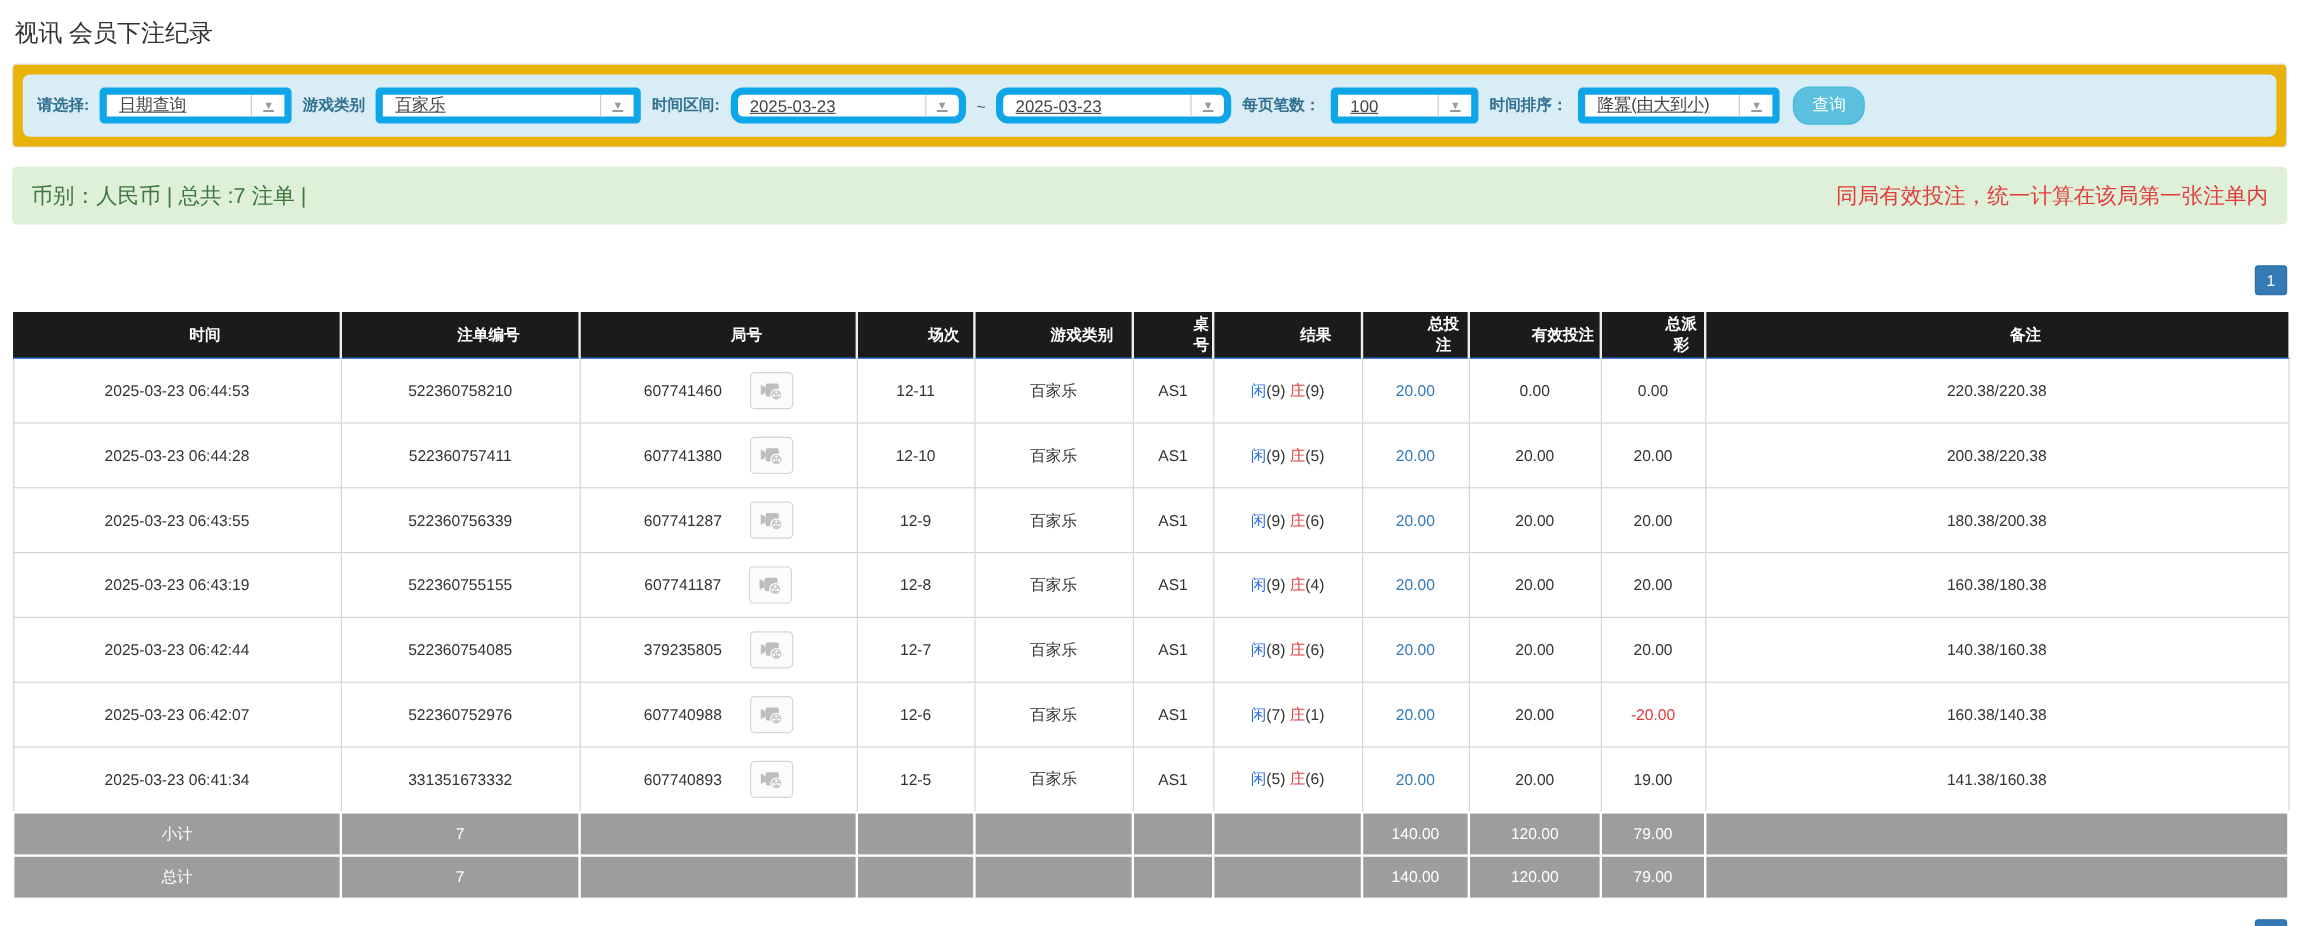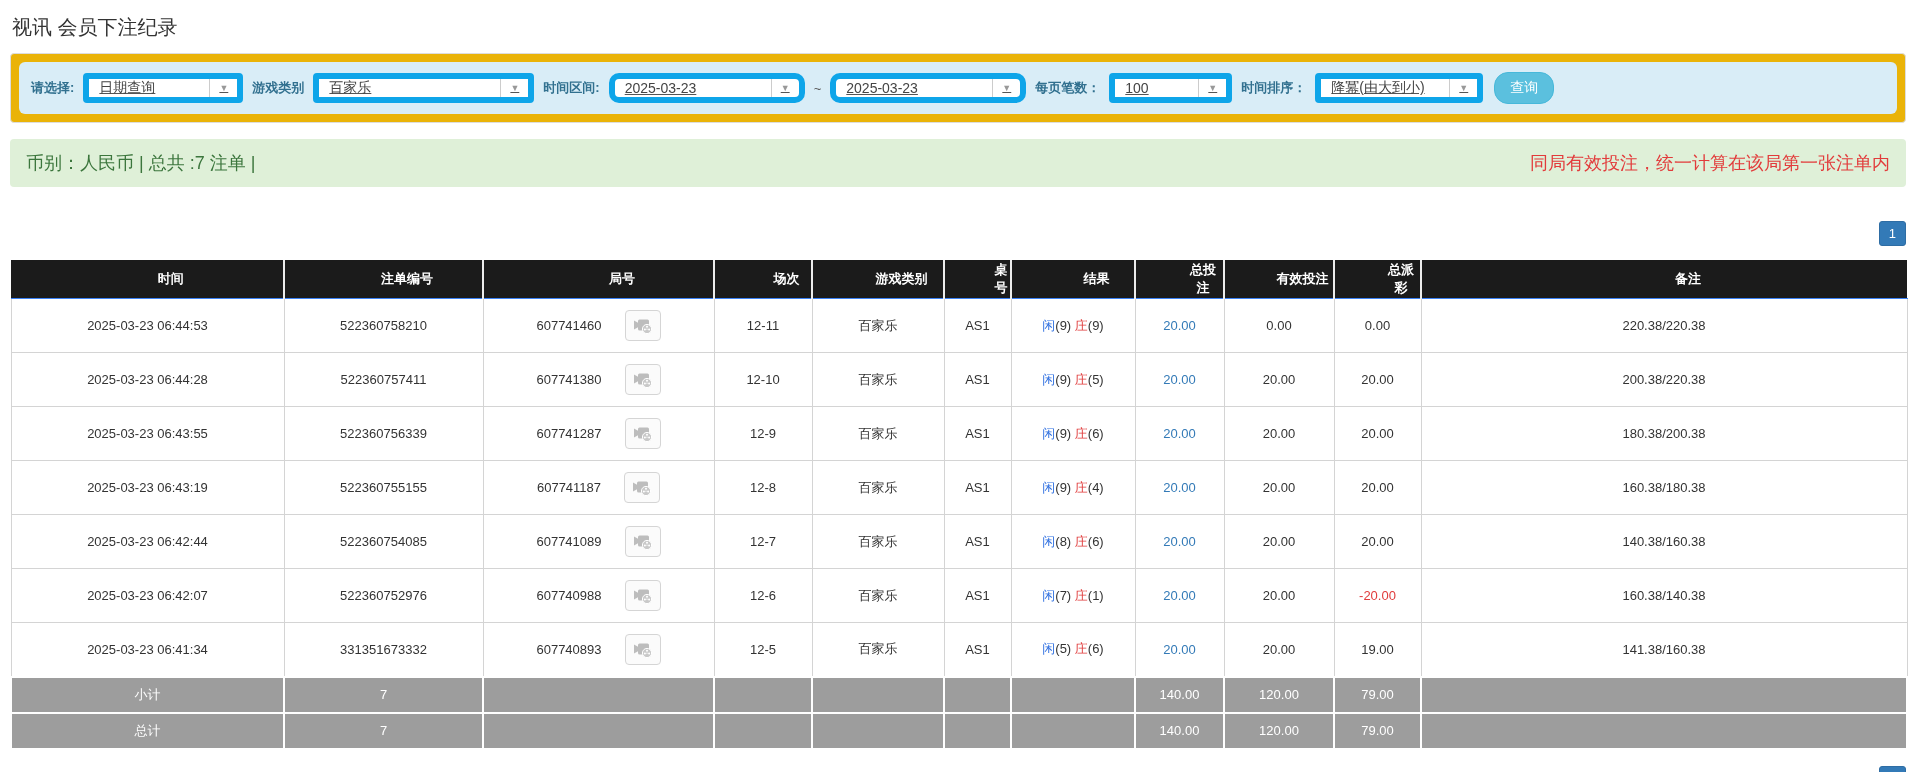--- a/index.html
+++ b/index.html
@@ -265,21 +265,21 @@
           <td><span class="player">闲</span><span class="score">(9) </span><span class="banker">庄</span><span class="score">(4)</span></td>
           <td><span class="bet-link">20.00</span></td>
           <td>20.00</td>
           <td>20.00</td>
           <td>160.38/180.38</td>
         </tr>
         <tr>
           <td>2025-03-23 06:42:44</td>
           <td>522360754085</td>
           <td><span class="round-wrap">
-              <span>607741089</span>
+              <span>379235805</span>
               <button class="video-btn">
                 <svg width="20" height="19" viewBox="0 0 20 19">
                   <path d="M6.5 3.5h8a1.5 1.5 0 0 1 1.5 1.5v8a1.5 1.5 0 0 1-1.5 1.5h-8A1.5 1.5 0 0 1 5 13V5a1.5 1.5 0 0 1 1.5-1.5z" fill="#bdbdbd"></path>
                   <path d="M5 6.8 1 4.6v8.8l4-2.2z" fill="#bdbdbd"></path>
                   <circle cx="14" cy="13" r="4.6" fill="#c9c9c9" stroke="#ffffff" stroke-width="1"></circle>
                   <circle cx="14" cy="10.8" r="1" fill="#fff"></circle>
                   <circle cx="11.9" cy="13.6" r="1" fill="#fff"></circle>
                   <circle cx="16.1" cy="13.6" r="1" fill="#fff"></circle>
                   <circle cx="14" cy="13.2" r="0.6" fill="#fff"></circle>
                 </svg>

